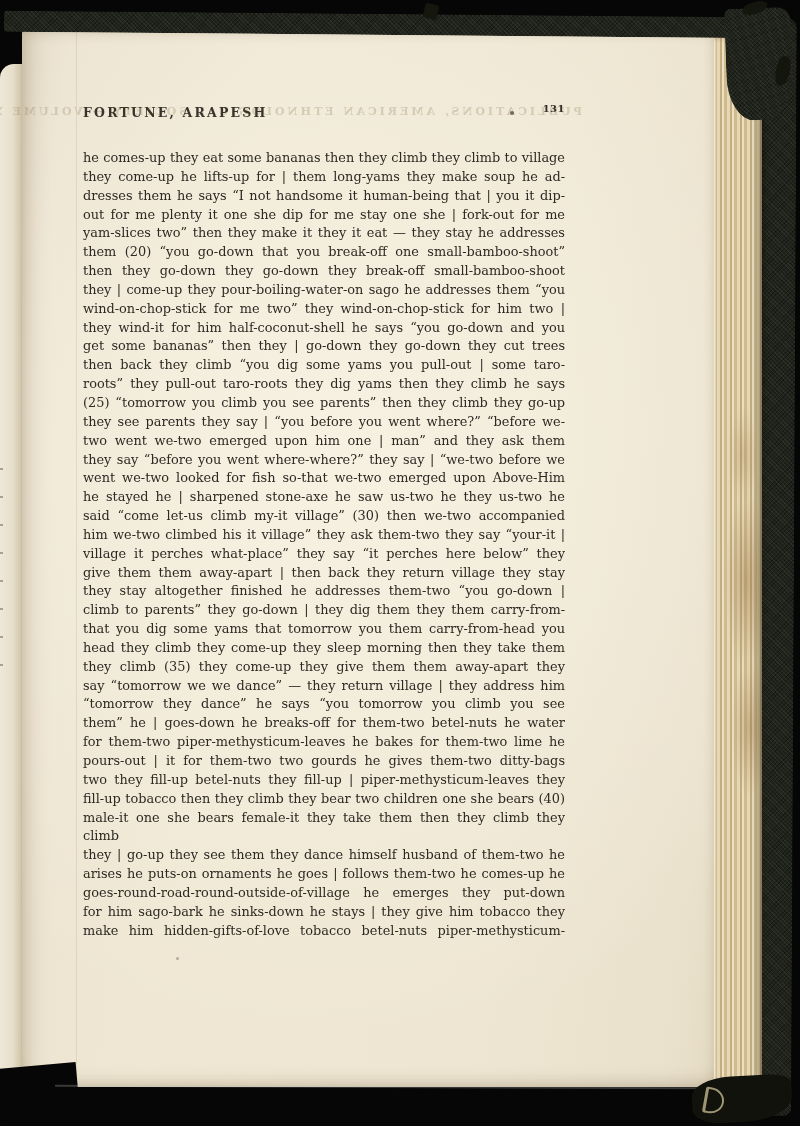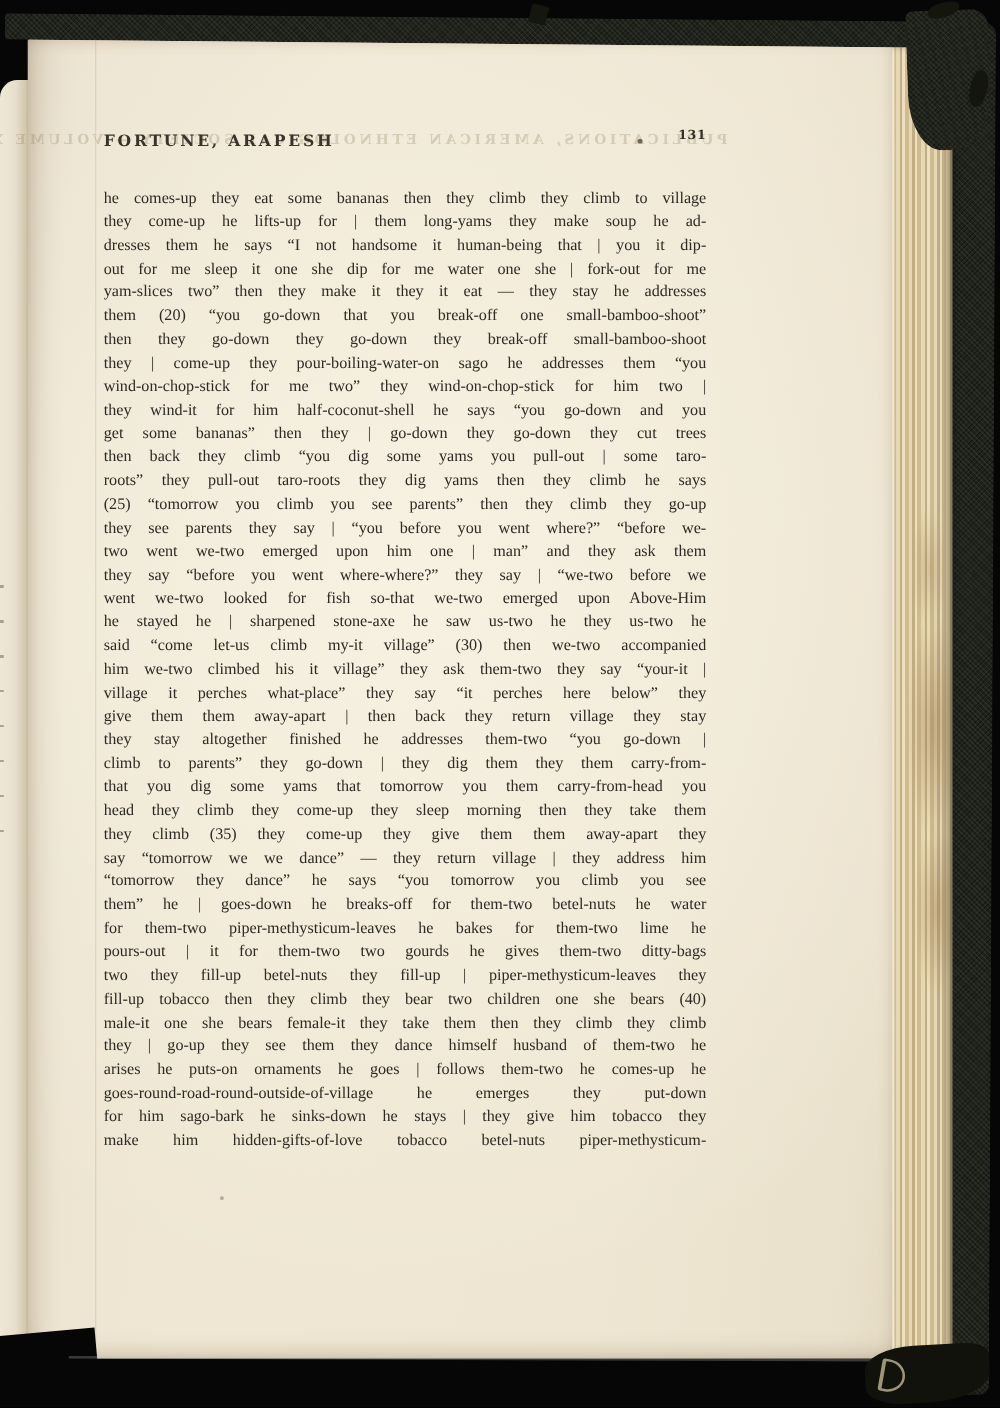--- a/index.html
+++ b/index.html
@@ -60,21 +60,21 @@
     font-size:11px;letter-spacing:3px;font-weight:600;color:rgba(150,128,95,.30);white-space:nowrap;}
   .header{top:72px;left:61px;width:482px;height:22px;}
   .running-title{left:0;right:0;top:2px;text-align:left;font-size:12.5px;font-weight:600;
     letter-spacing:2.2px;color:#39332b;}
   .page-number{right:0;top:0;font-size:10px;font-weight:600;letter-spacing:.5px;color:#332e27;}
   .speck1{left:488px;top:80px;width:4px;height:4px;background:#57493b;border-radius:50%;opacity:.8;}
   .speck2{left:154px;top:926px;width:3px;height:3px;background:#8a8274;border-radius:50%;opacity:.6;}
 
   .body{top:118px;left:61px;width:482px;}
   .tline{position:static;display:block;width:100%;line-height:18.85px;font-size:12.9px;color:var(--ink,#2d2923);
-    text-align:justify;text-align-last:justify;text-justify:inter-word;font-family:Liberation Serif, serif;}
+    text-align:justify;text-align-last:justify;text-justify:inter-word;}
 </style>
 </head>
 <body>
 
 <div class="scene">
 
   <div class="cover-right cloth"></div>
   <div class="fore-edge"></div>
 
   <div class="left-strip"></div>
@@ -92,21 +92,21 @@
       <span class="page-number">131</span>
     </div>
 
     <div class="speck1"></div>
     <div class="speck2"></div>
 
     <div class="body">
         <div class="tline">he comes-up they eat some bananas then they climb they climb to village</div>
         <div class="tline">they come-up he lifts-up for | them long-yams they make soup he ad-</div>
         <div class="tline">dresses them he says “I not handsome it human-being that | you it dip-</div>
-        <div class="tline">out for me sleep it one she dip for me water one she | fork-out for me</div>
+        <div class="tline">out for me plenty it one she dip for me stay one she | fork-out for me</div>
         <div class="tline">yam-slices two” then they make it they it eat — they stay he addresses</div>
         <div class="tline">them (20) “you go-down that you break-off one small-bamboo-shoot”</div>
         <div class="tline">then they go-down they go-down they break-off small-bamboo-shoot</div>
         <div class="tline">they | come-up they pour-boiling-water-on sago he addresses them “you</div>
         <div class="tline">wind-on-chop-stick for me two” they wind-on-chop-stick for him two |</div>
         <div class="tline">they wind-it for him half-coconut-shell he says “you go-down and you</div>
         <div class="tline">get some bananas” then they | go-down they go-down they cut trees</div>
         <div class="tline">then back they climb “you dig some yams you pull-out | some taro-</div>
         <div class="tline">roots” they pull-out taro-roots they dig yams then they climb he says</div>
         <div class="tline">(25) “tomorrow you climb you see parents” then they climb they go-up</div>

